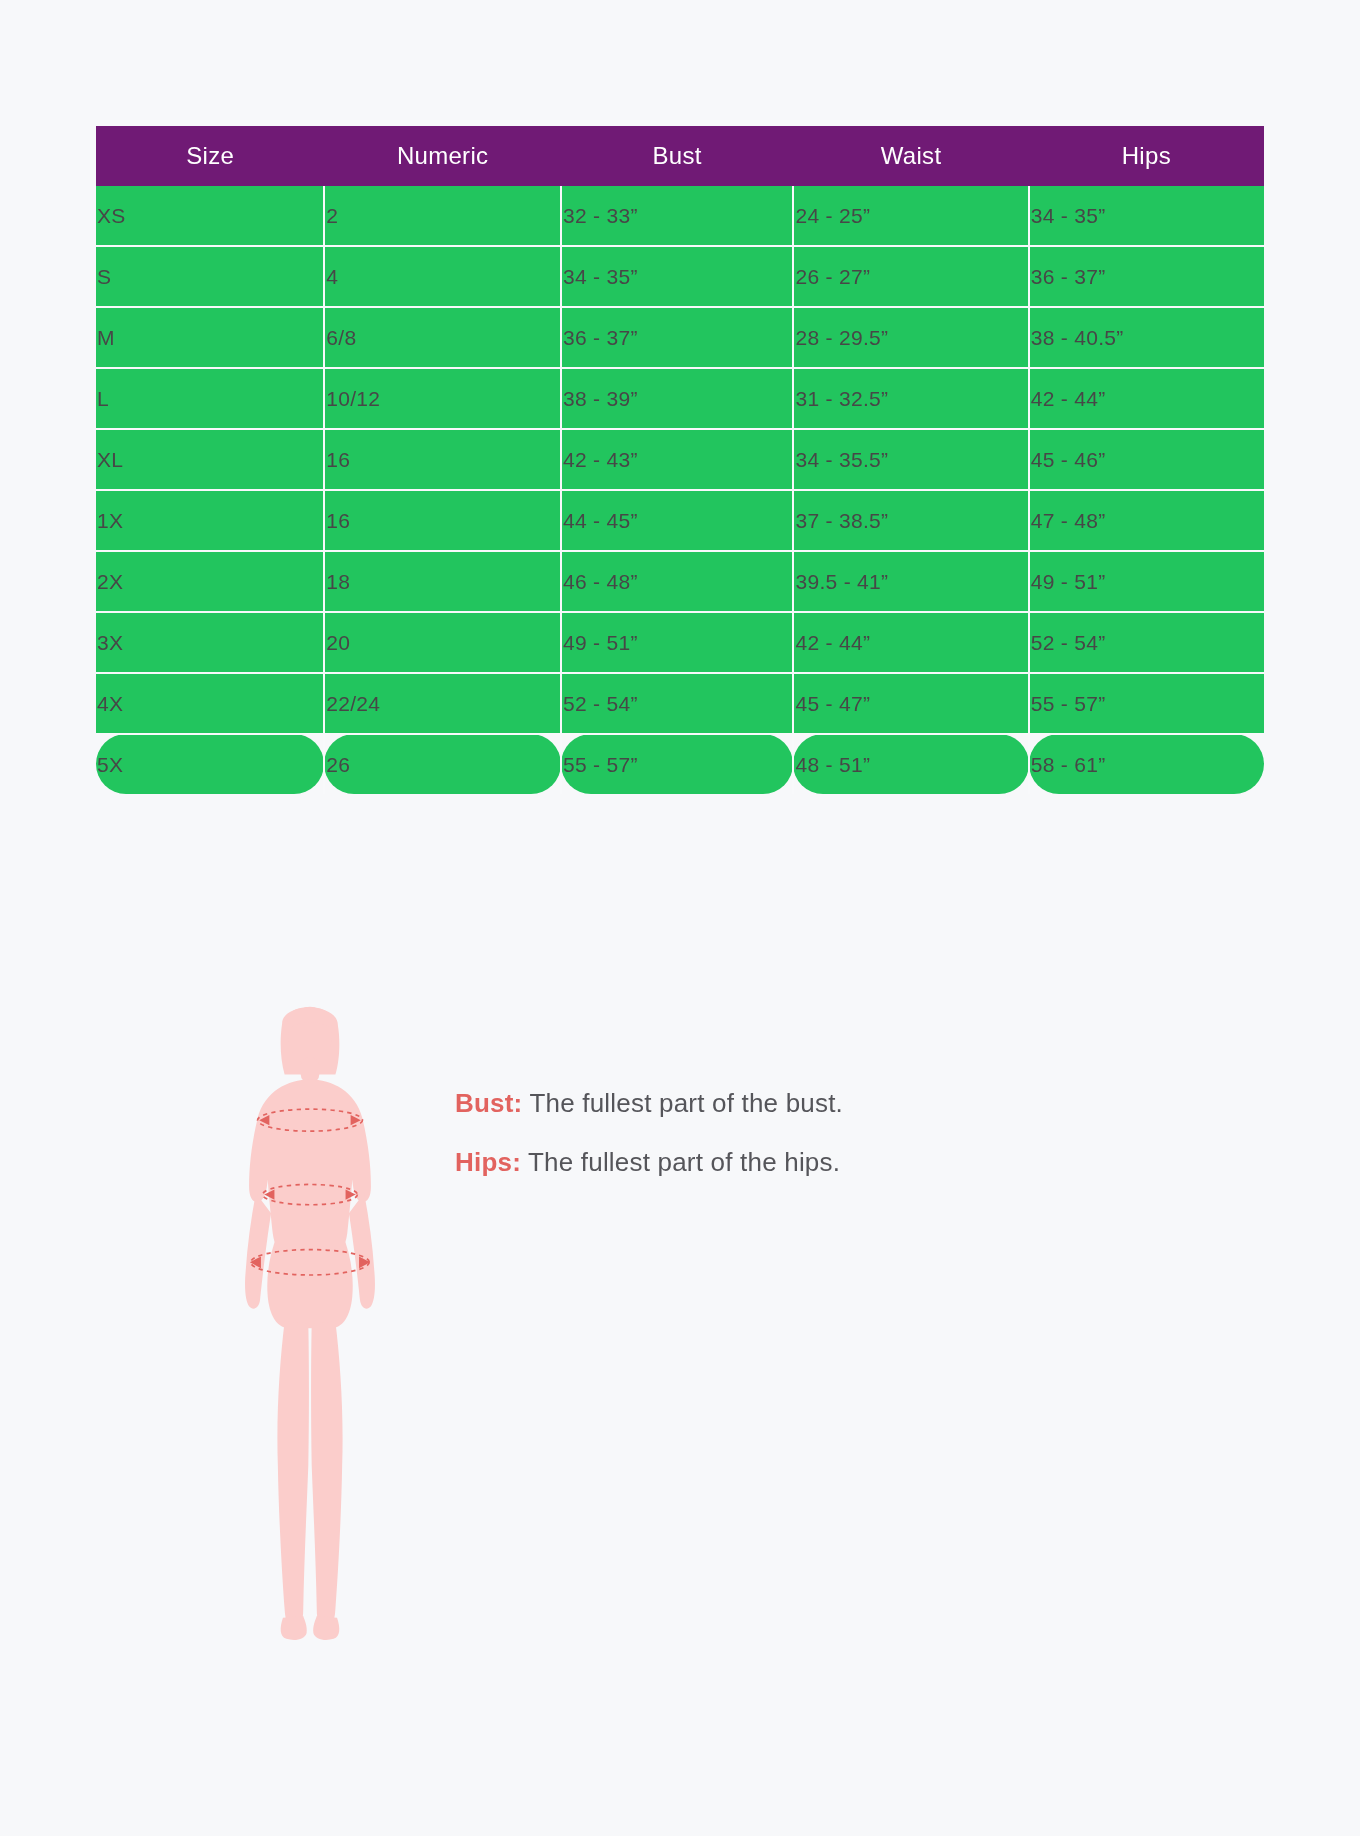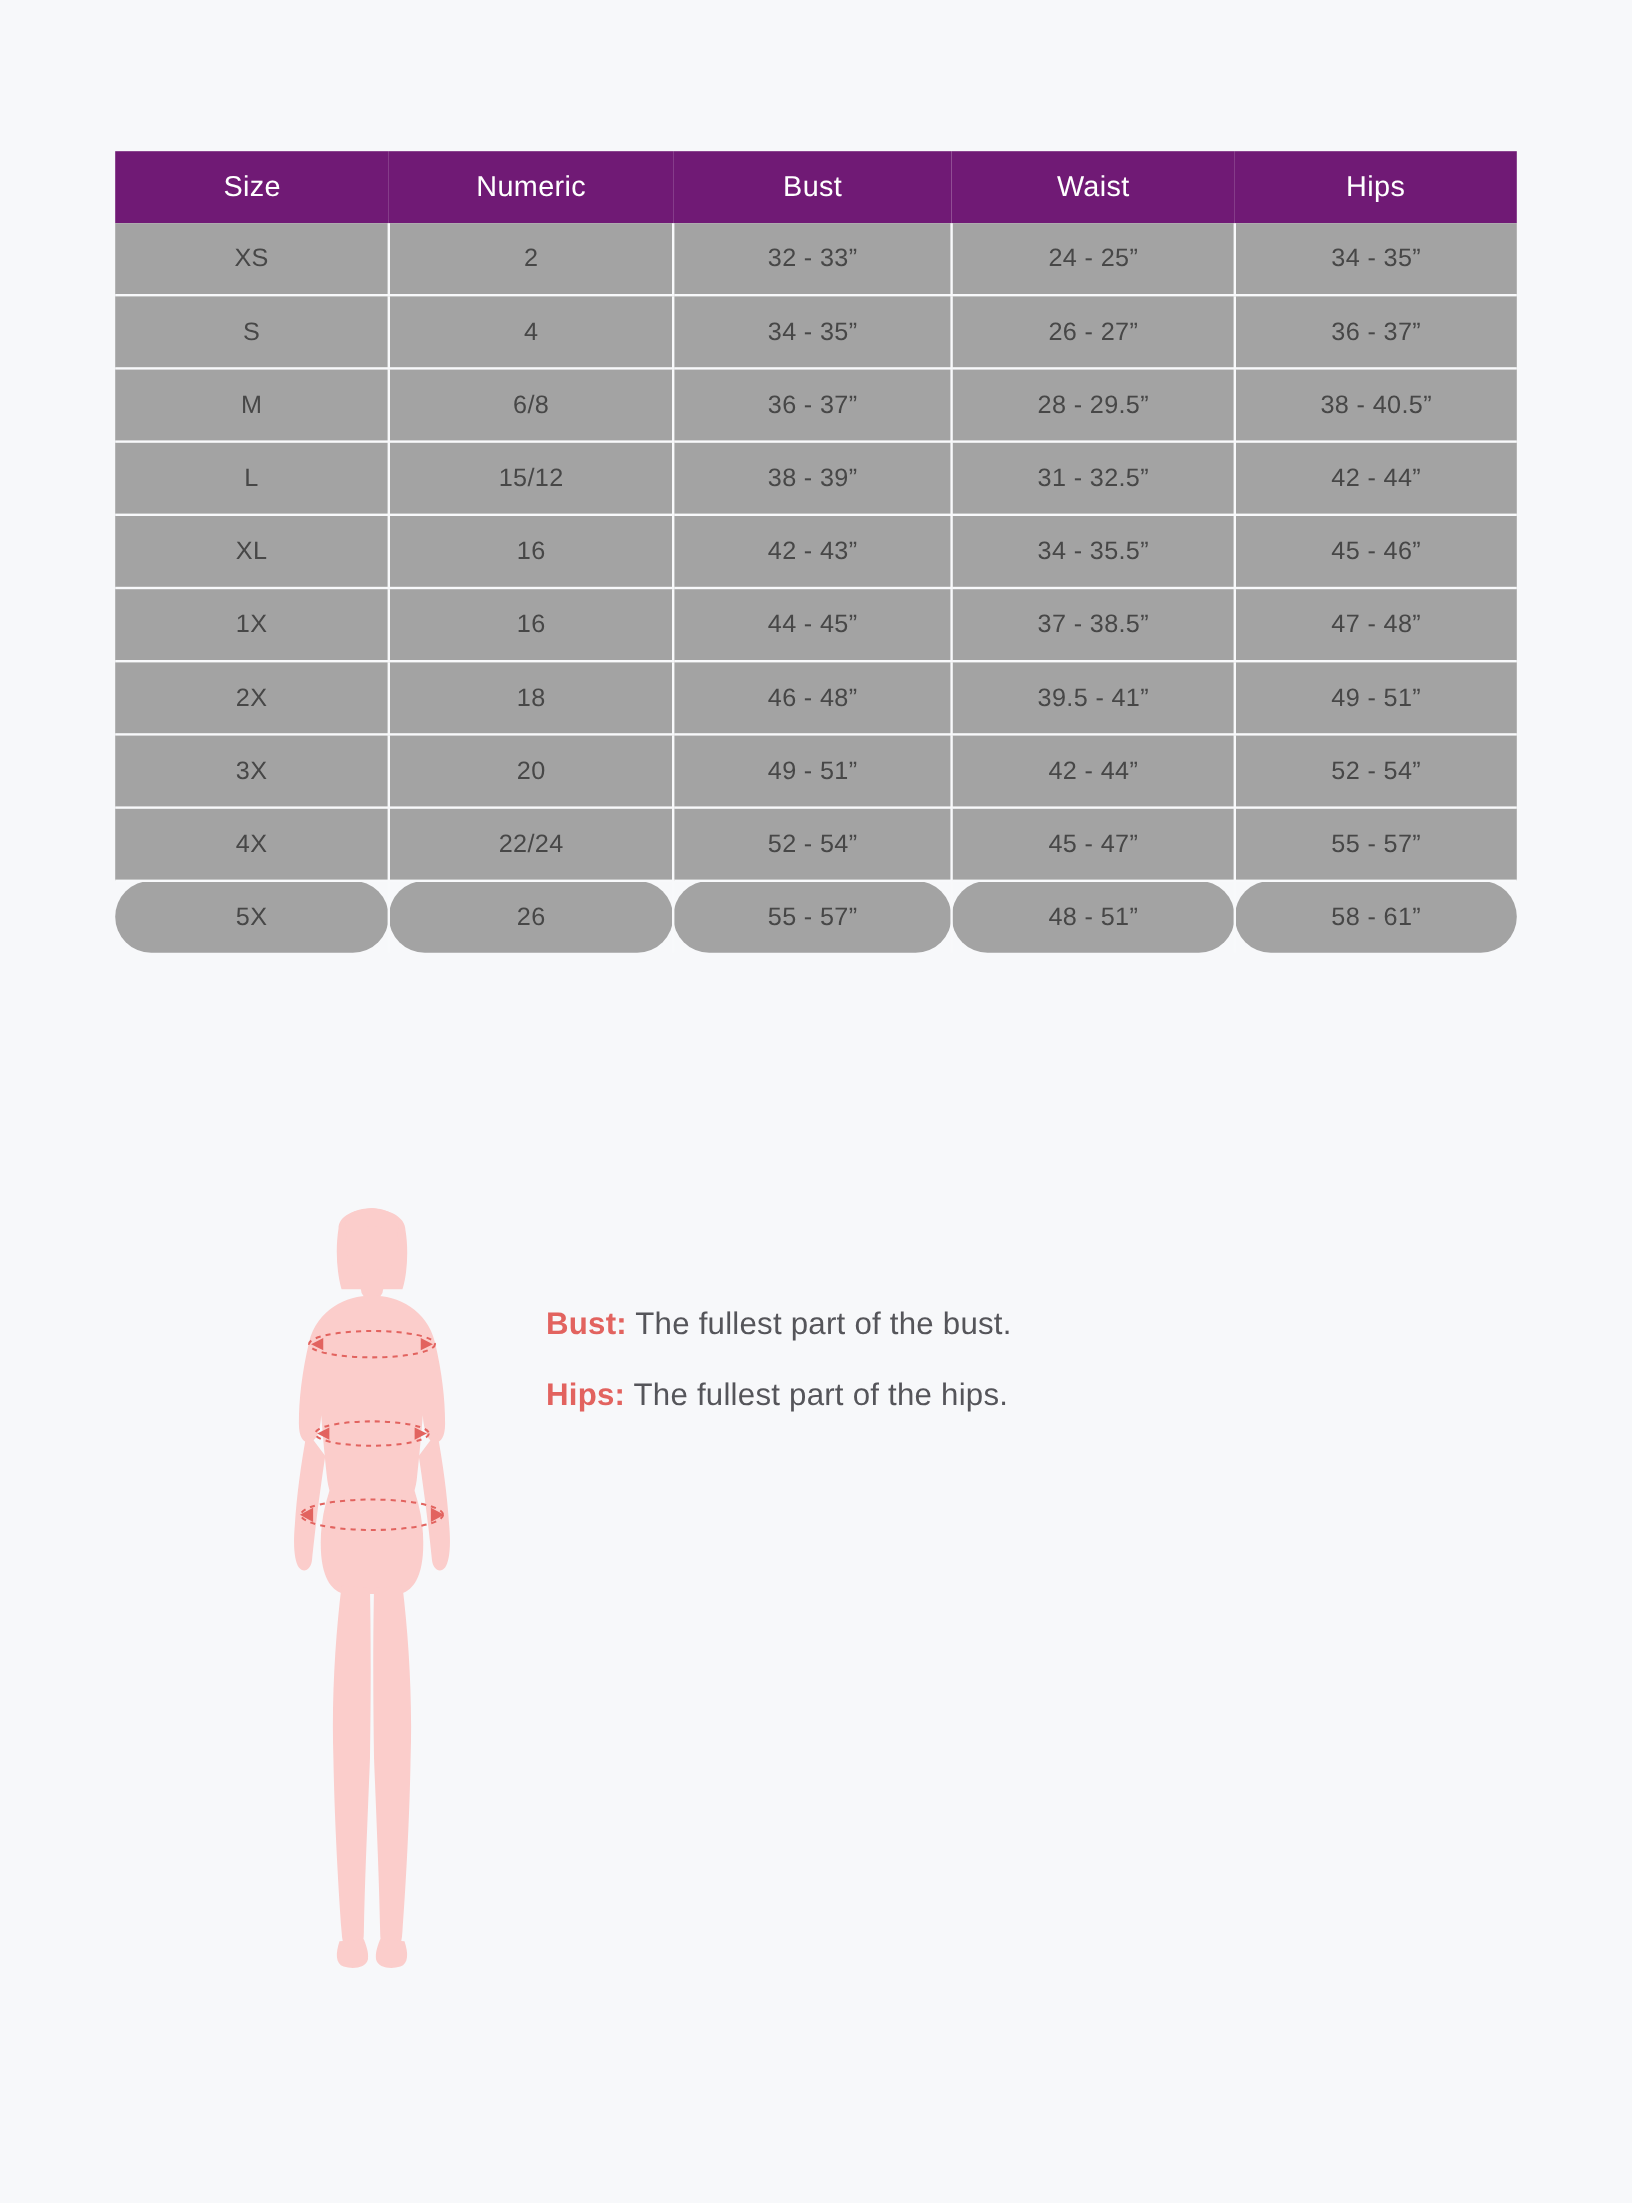--- a/index.html
+++ b/index.html
@@ -32,26 +32,25 @@
     background: #701a75;
     color: #ffffff;
     font-weight: 400;
     font-size: 24px;
     letter-spacing: 0.3px;
     height: 58px;
     text-align: center;
     border: none;
   }
   table.size-table td {
-    background: #a3a3a3;
+    background: #22c55e;
     color: #474747;
     font-size: 21px;
     font-weight: 400;
     height: 57px;
-    text-align: center;
     border-right: 2px solid #f8f9fb;
     border-bottom: 2px solid #f8f9fb;
     letter-spacing: 0.3px;
   }
   table.size-table td:last-child {
     border-right: none;
   }
   table.size-table tr:last-child td {
     border-bottom: none;
     border-radius: 30px;
@@ -138,21 +137,21 @@
       </tr>
       <tr>
         <td>M</td>
         <td>6/8</td>
         <td>36 - 37”</td>
         <td>28 - 29.5”</td>
         <td>38 - 40.5”</td>
       </tr>
       <tr>
         <td>L</td>
-        <td>15/12</td>
+        <td>10/12</td>
         <td>38 - 39”</td>
         <td>31 - 32.5”</td>
         <td>42 - 44”</td>
       </tr>
       <tr>
         <td>XL</td>
         <td>16</td>
         <td>42 - 43”</td>
         <td>34 - 35.5”</td>
         <td>45 - 46”</td>

